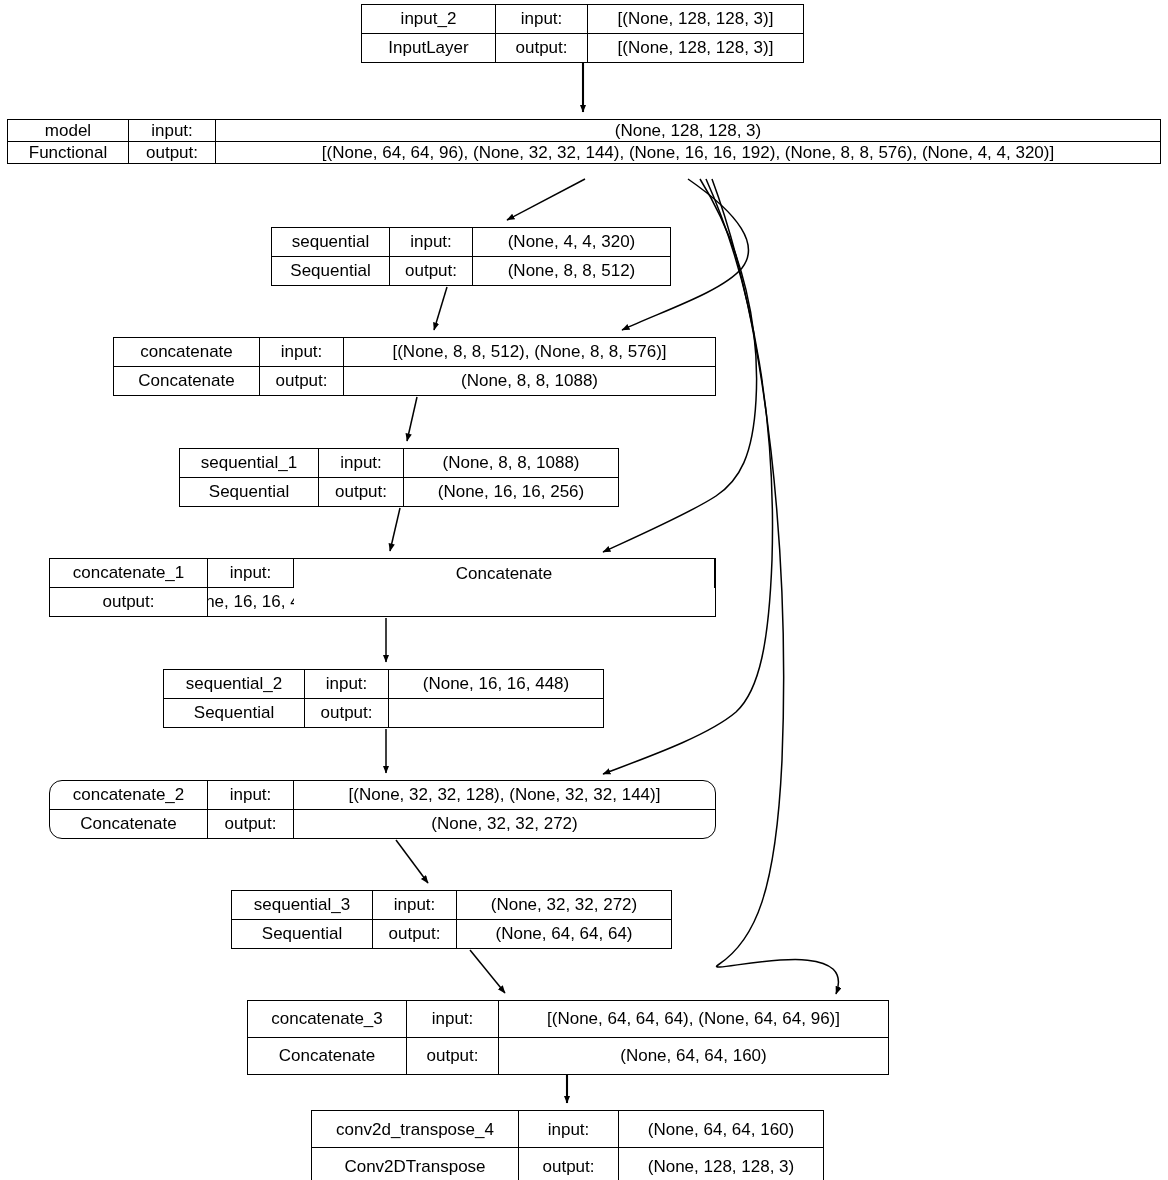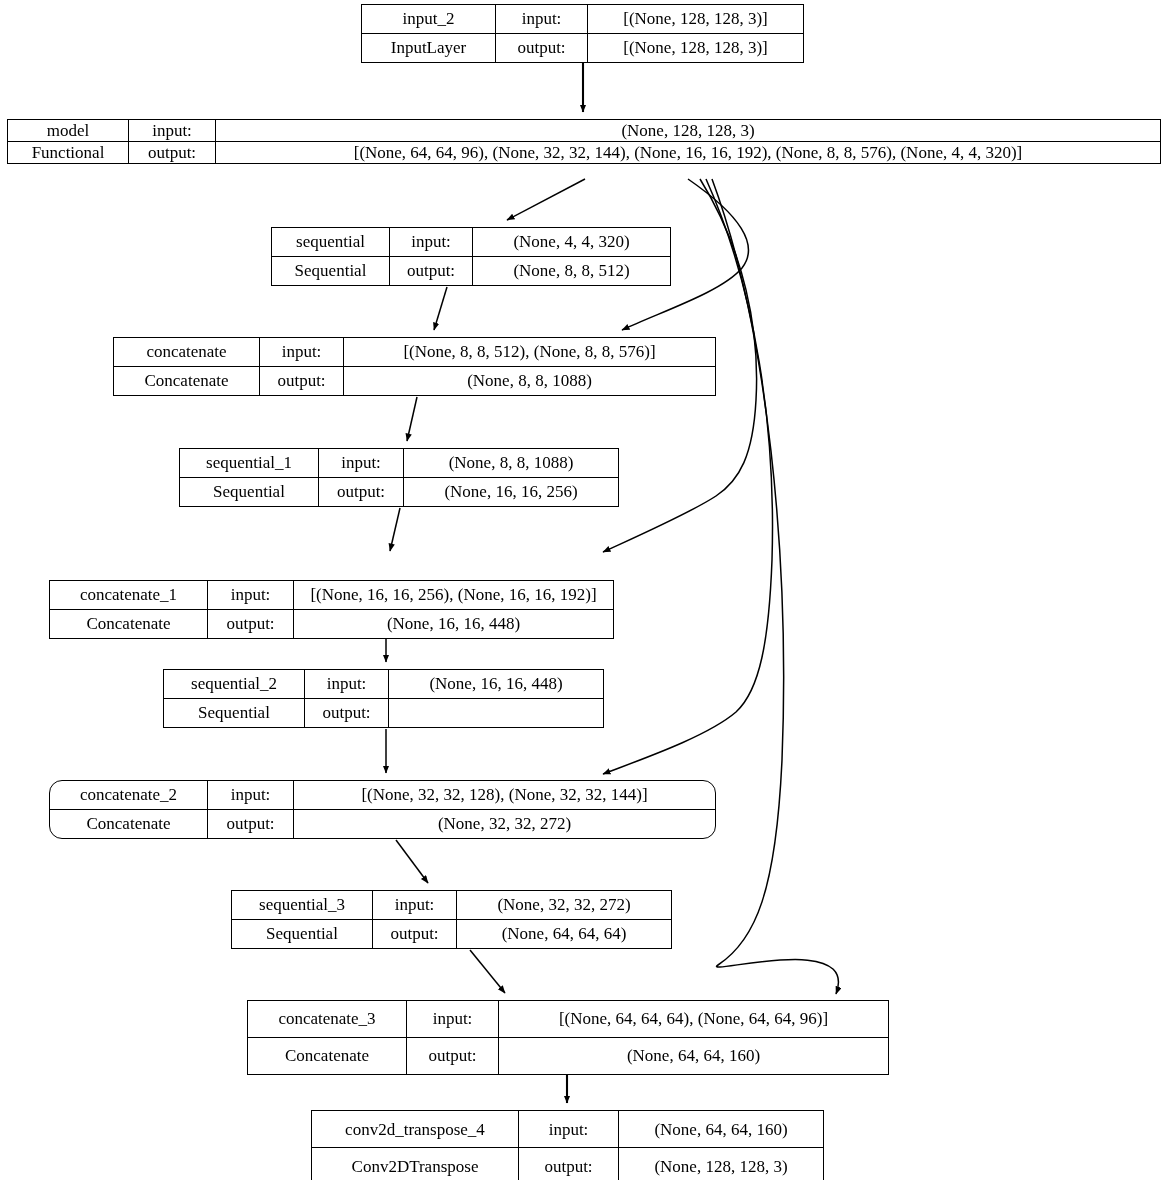--- a/index.html
+++ b/index.html
@@ -6,21 +6,21 @@
   html, body {
     margin: 0;
     padding: 0;
     background: #ffffff;
   }
   #canvas {
     position: relative;
     width: 1168px;
     height: 1180px;
     background: #ffffff;
-    font-family: Liberation Serif, serif;
+    font-family: Liberation Sans, sans-serif;
     overflow: hidden;
   }
   .edges {
     position: absolute;
     left: 0;
     top: 0;
     width: 1168px;
     height: 1180px;
     pointer-events: none;
   }
@@ -129,24 +129,23 @@
 
   <div class="node" style="left:179px; top:448px; width:440px; height:59px;text-align:right; --c1:139px; --c2:85px;">
     <div class="cell r0 c-name">sequential_1</div>
     <div class="cell r0 c-io">input:</div>
     <div class="cell r0">(None, 8, 8, 1088)</div>
     <div class="cell c-name">Sequential</div>
     <div class="cell c-io">output:</div>
     <div class="cell">(None, 16, 16, 256)</div>
   </div>
 
-  <div class="node" style="left:49px; top:580px; width:565px; height:59px; --c1:158px; --c2:86px;">
+  <div class="node" style="left:49px; top:558px; width:667px; height:59px; --c1:158px; --c2:86px;">
     <div class="cell r0 c-name">concatenate_1</div>
     <div class="cell r0 c-io">input:</div>
-    <div class="cell r0">[(None, 16, 16, 256), (None, 16, 16, 192)]</div>
     <div class="cell c-name">Concatenate</div>
     <div class="cell c-io">output:</div>
     <div class="cell" style="justify-content: center;">(None, 16, 16, 448)</div>
   </div>
 
   <div class="node" style="left:163px; top:669px; width:441px; height:59px; --c1:141px; --c2:84px;">
     <div class="cell r0 c-name">sequential_2</div>
     <div class="cell r0 c-io">input:</div>
     <div class="cell r0">(None, 16, 16, 448)</div>
     <div class="cell c-name">Sequential</div>

